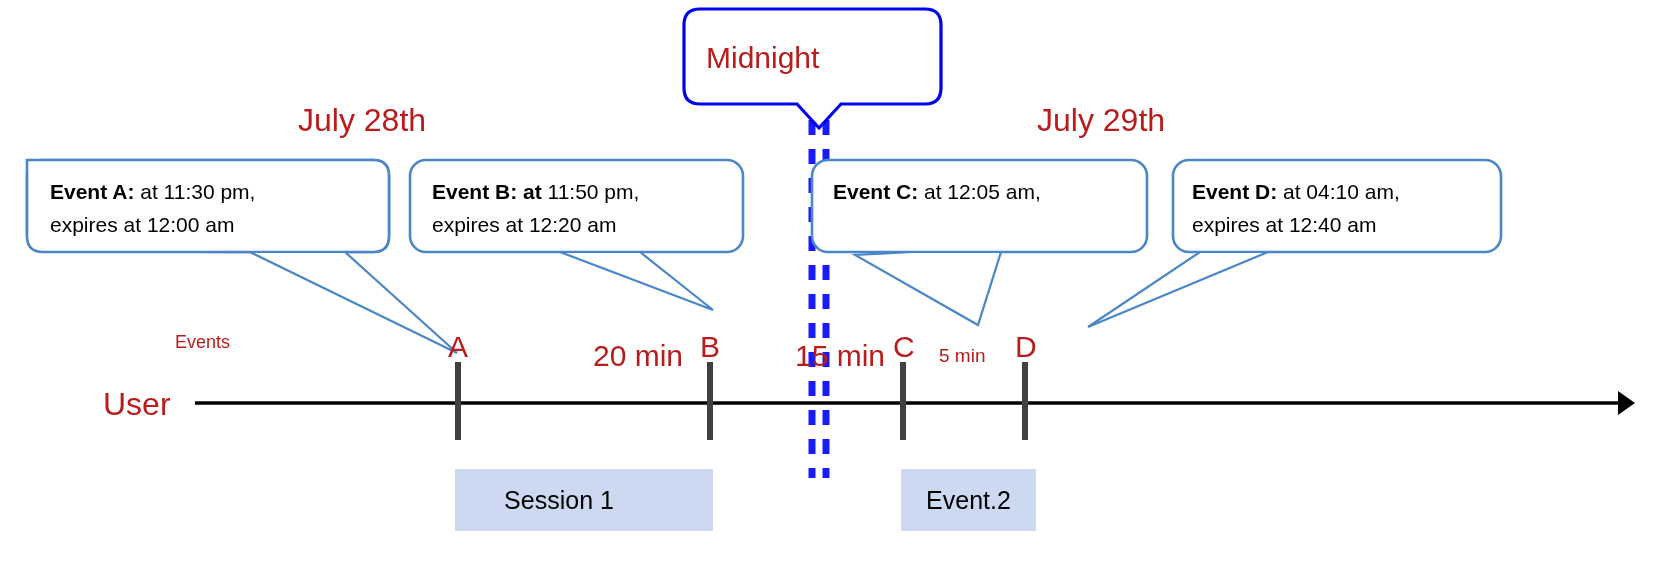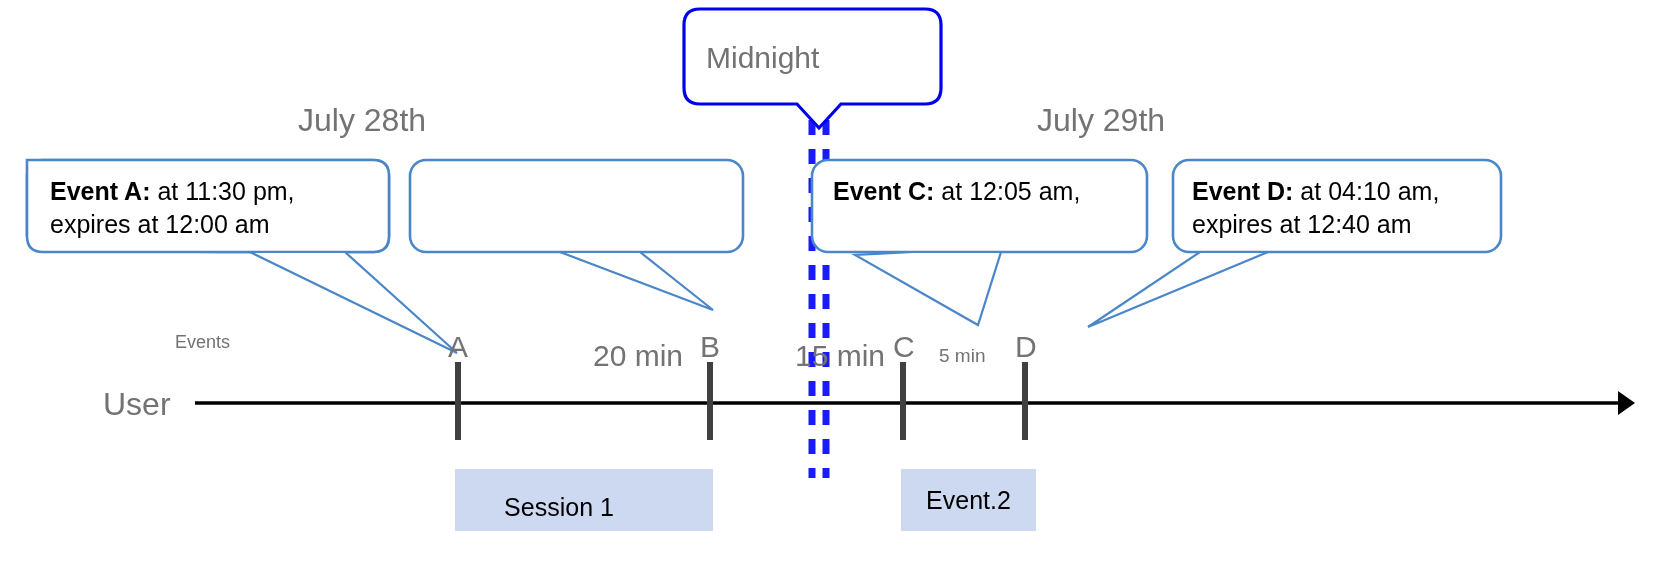--- a/index.html
+++ b/index.html
@@ -21,33 +21,33 @@
   svg.layer {
     position: absolute;
     left: 0;
     top: 0;
     width: 1668px;
     height: 578px;
   }
   .callout-text {
     position: absolute;
     font-family: "Liberation Sans", sans-serif;
-    font-size: 25px;
+    font-size: 21px;
     line-height: 33px;
     color: #000000;
     white-space: nowrap;
     pointer-events: none;
   }
   .callout-text b {
     font-weight: bold;
   }
   .plain-label {
     position: absolute;
     font-family: "Liberation Sans", sans-serif;
-    color: #737373;
+    color: #b91c1c;
     white-space: nowrap;
   }
   .date-label {
     font-size: 32px;
   }
   .axis-label {
     font-size: 32px;
   }
   .events-label {
     font-size: 18px;
@@ -141,20 +141,24 @@
   <div class="plain-label date-label" style="left:298px; top:102px;">July 28th</div>
   <div class="plain-label date-label" style="left:1037px; top:102px;">July 29th</div>
 
   <div class="plain-label midnight-label" style="left:706px; top:41px;">Midnight</div>
 
   <div class="callout-text" style="left:50px; top:175px;">
     <div><b>Event A:</b><span> at 11:30 pm,</span></div>
     <div>expires at 12:00 am</div>
   </div>
 
+  <div class="callout-text" style="left:432px; top:175px;">
+    <div><b>Event B: at</b><span> 11:50 pm,</span></div>
+    <div>expires at 12:20 am</div>
+  </div>
 
   <div class="callout-text" style="left:833px; top:175px;">
     <div><b>Event C:</b><span> at 12:05 am,</span></div>
   </div>
 
   <div class="callout-text" style="left:1192px; top:175px;">
     <div><b>Event D:</b><span>  at 04:10 am,</span></div>
     <div>expires at 12:40 am</div>
   </div>
 
@@ -163,16 +167,16 @@
 
   <div class="plain-label marker-label" style="left:448px; top:330px;">A</div>
   <div class="plain-label marker-label" style="left:700px; top:330px;">B</div>
   <div class="plain-label marker-label" style="left:893px; top:330px;">C</div>
   <div class="plain-label marker-label" style="left:1015px; top:330px;">D</div>
 
   <div class="plain-label gap-label-lg" style="left:593px; top:339px;">20 min</div>
   <div class="plain-label gap-label-lg" style="left:795px; top:339px;">15 min</div>
   <div class="plain-label gap-label-sm" style="left:939px; top:345px;">5 min</div>
 
-  <div class="session-label" style="left:455px; top:486px; width:208px;margin-top:7px;">Session 1</div>
+  <div class="session-label" style="left:455px; top:486px; width:208px;">Session 1</div>
   <div class="session-label" style="left:901px; top:486px; width:135px;">Event.2</div>
 
 </div>
 
 </body></html>

